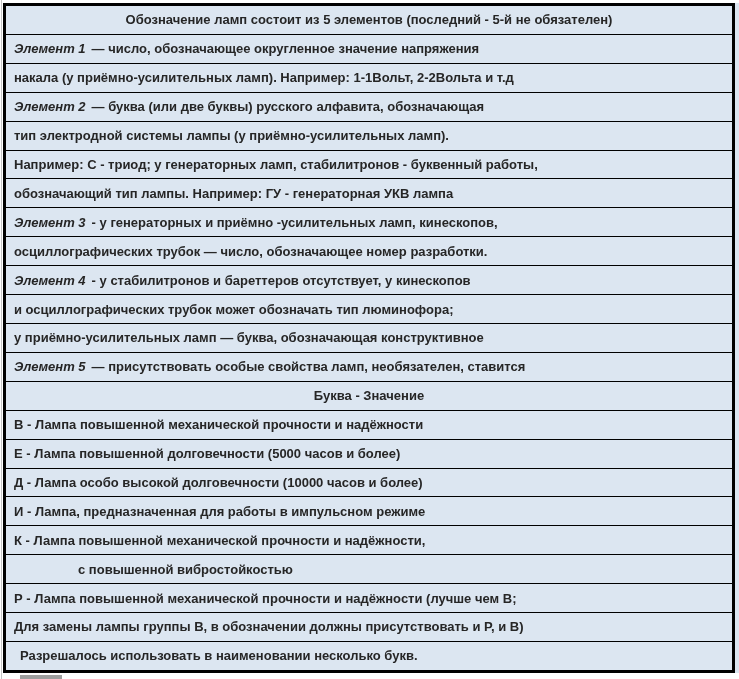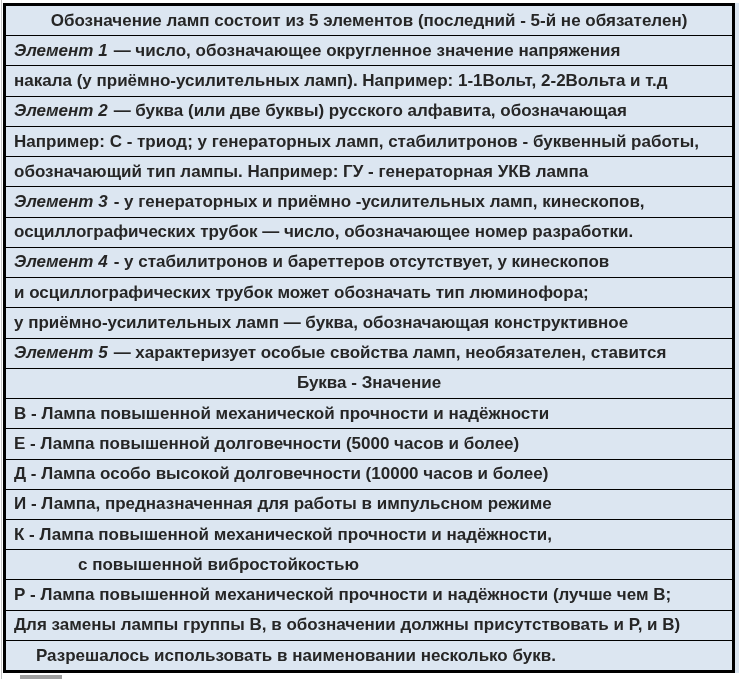--- a/index.html
+++ b/index.html
@@ -42,27 +42,27 @@
   .row{
     flex:1 1 0;
     display:flex;
     align-items:center;
     background:var(--row-bg);
     border-top:1px solid var(--border);
     padding-left:8px;
     white-space:nowrap;
     overflow:hidden;
     font-weight:700;
-    font-size:17px;
+    font-size:13px;
     color:var(--text);
   }
   .row:first-child{border-top:none;}
   .row.center{justify-content:center;padding-left:0;}
   .row.element{}
-  .row.indent1{padding-left:30px;}
+  .row.indent1{padding-left:14px;}
   .row.indent2{padding-left:72px;}
   .em{
     font-style:italic;
     font-weight:700;
     margin-right:6px;
   }
   .notch{
     position:absolute;
     left:20px;bottom:0;
     width:42px;height:4px;
@@ -84,20 +84,23 @@
         <span class="txt">— число, обозначающее округленное значение напряжения</span>
       </div>
       <div class="row">
         <span class="txt">накала (у приёмно-усилительных ламп). Например: 1-1Вольт, 2-2Вольта и т.д</span>
       </div>
       <div class="row element">
         <span class="em">Элемент 2</span>
         <span class="txt">— буква (или две буквы) русского алфавита, обозначающая</span>
       </div>
       <div class="row">
+        <span class="txt">тип электродной системы лампы (у приёмно-усилительных ламп).</span>
+      </div>
+      <div class="row">
         <span class="txt">Например: С - триод; у генераторных ламп, стабилитронов - буквенный работы,</span>
       </div>
       <div class="row">
         <span class="txt">обозначающий тип лампы. Например: ГУ - генераторная УКВ лампа</span>
       </div>
       <div class="row element">
         <span class="em">Элемент 3</span>
         <span class="txt">- у генераторных и приёмно -усилительных ламп, кинескопов,</span>
       </div>
       <div class="row">
@@ -108,21 +111,21 @@
         <span class="txt">- у стабилитронов и бареттеров отсутствует, у кинескопов</span>
       </div>
       <div class="row">
         <span class="txt">и осциллографических трубок может обозначать тип люминофора;</span>
       </div>
       <div class="row">
         <span class="txt">у приёмно-усилительных ламп — буква, обозначающая конструктивное</span>
       </div>
       <div class="row element">
         <span class="em">Элемент 5</span>
-        <span class="txt">— характеризует особые свойства ламп, необязателен, ставится</span>
+        <span class="txt">— присутствовать особые свойства ламп, необязателен, ставится</span>
       </div>
       <div class="row center">
         <span class="txt">Буква -  Значение</span>
       </div>
       <div class="row">
         <span class="txt">В - Лампа повышенной механической прочности и надёжности</span>
       </div>
       <div class="row">
         <span class="txt">Е - Лампа повышенной долговечности (5000 часов и более)</span>
       </div>

